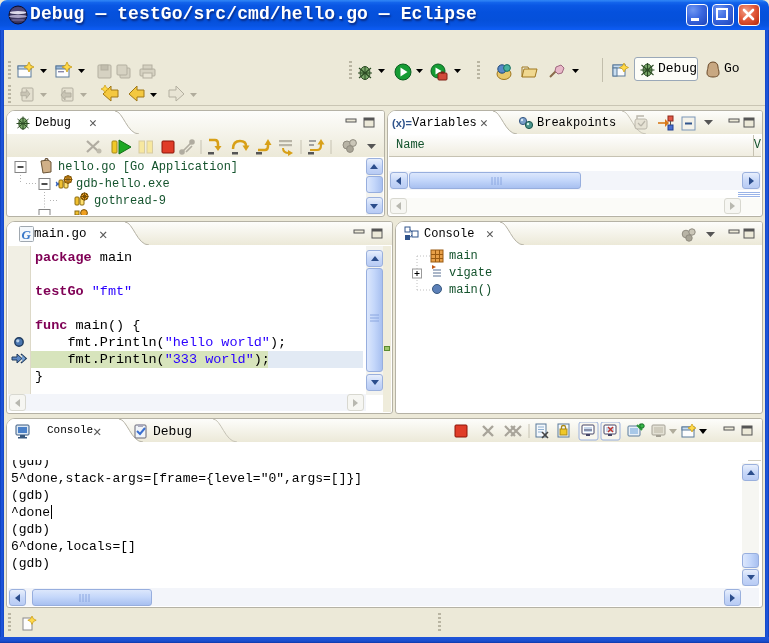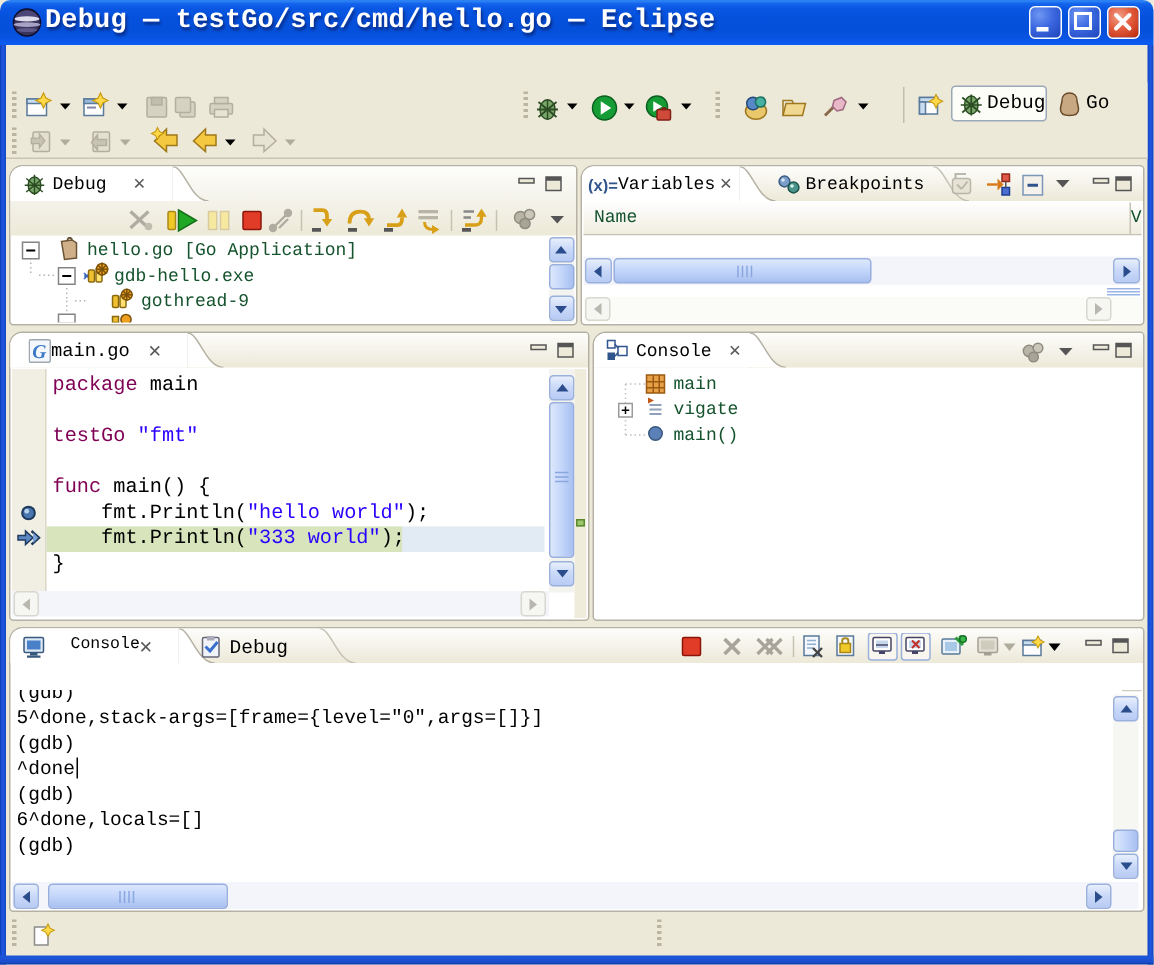--- a/index.html
+++ b/index.html
@@ -40,21 +40,21 @@
 .sthumbH{background:linear-gradient(180deg,#dce7fc,#c3d6fa 50%,#a8c0f0);border:1px solid #97aede;border-radius:3px;box-sizing:border-box;}
 .triU{width:0;height:0;border-left:4px solid transparent;border-right:4px solid transparent;border-bottom:5px solid #2b4d8c;}
 .triD{width:0;height:0;border-left:4px solid transparent;border-right:4px solid transparent;border-top:5px solid #2b4d8c;}
 .triL{width:0;height:0;border-top:4px solid transparent;border-bottom:4px solid transparent;border-right:5px solid #2b4d8c;}
 .triR{width:0;height:0;border-top:4px solid transparent;border-bottom:4px solid transparent;border-left:5px solid #2b4d8c;}.triL.dis{border-right-color:#b8b8b0;}.triR.dis{border-left-color:#b8b8b0;}
 .sbtn.dis{background:#f6f6f2;border-color:#d8d8d0;}
 
 .t13{font-size:12px;color:#14532d;white-space:pre;}
 .t13c{font-size:13px;color:#000;white-space:pre;}
 .code{font-size:13.5px;line-height:17px;color:#000;white-space:pre;}
-.kw{color:#7f0055;font-weight:normal;}
+.kw{color:#7f0055;font-weight:bold;}
 .str{color:#2a00ff;}
 </style></head>
 <body>
 <div id="win">
  <div class="abs" id="titlebar"></div>
  <div class="abs" id="frameL"></div>
  <div class="abs" id="frameR"></div>
  <div class="abs" id="frameB"></div>
  <div class="abs" id="titletext">Debug — testGo/src/cmd/hello.go — Eclipse</div>
  <svg class="abs" style="left:8px;top:5px" width="20" height="20" viewBox="0 0 20 20">

